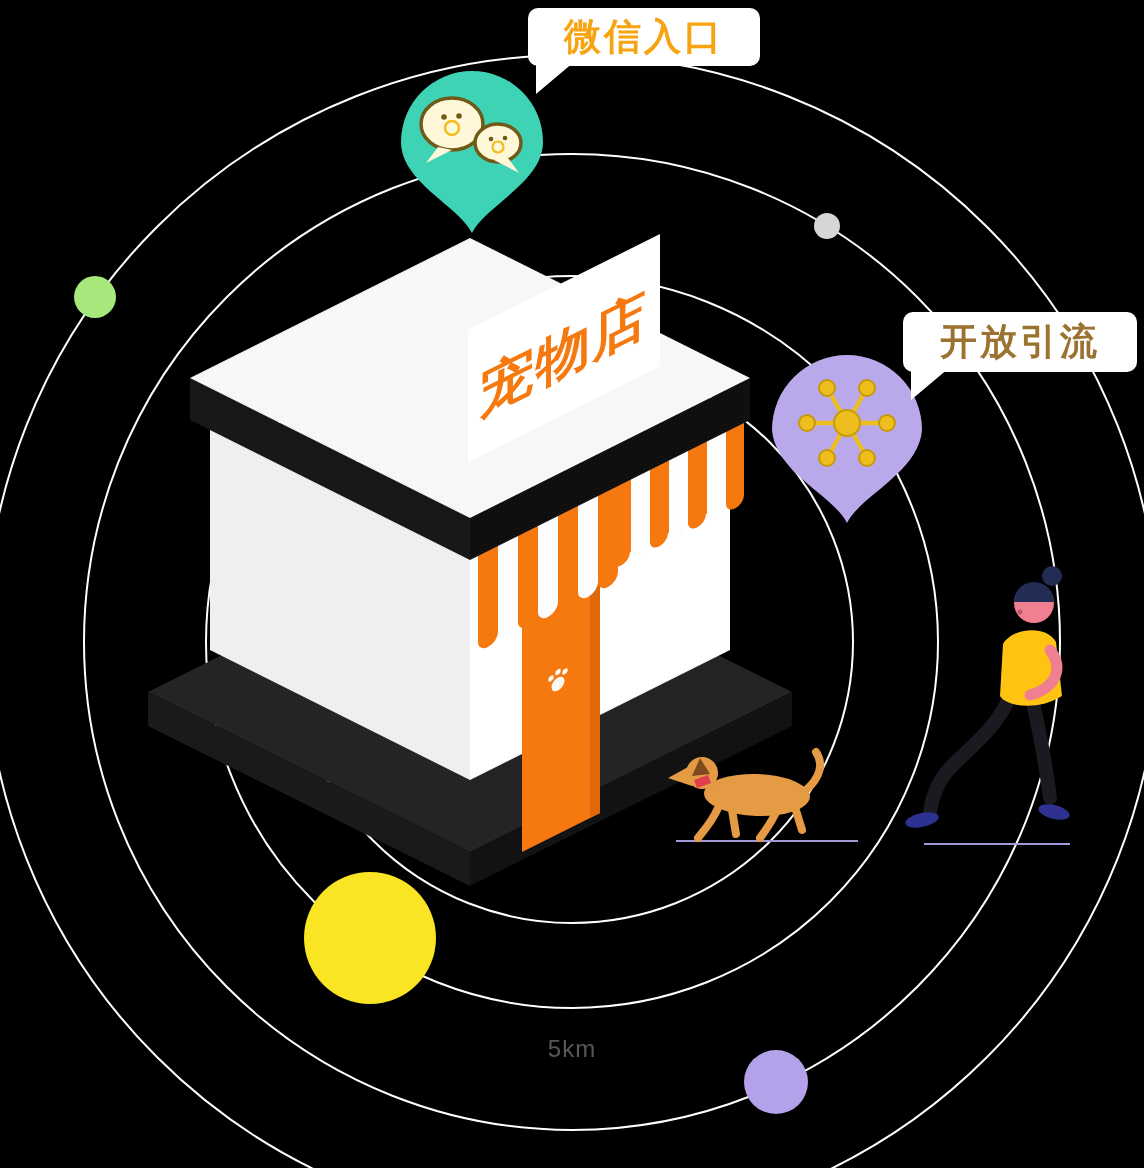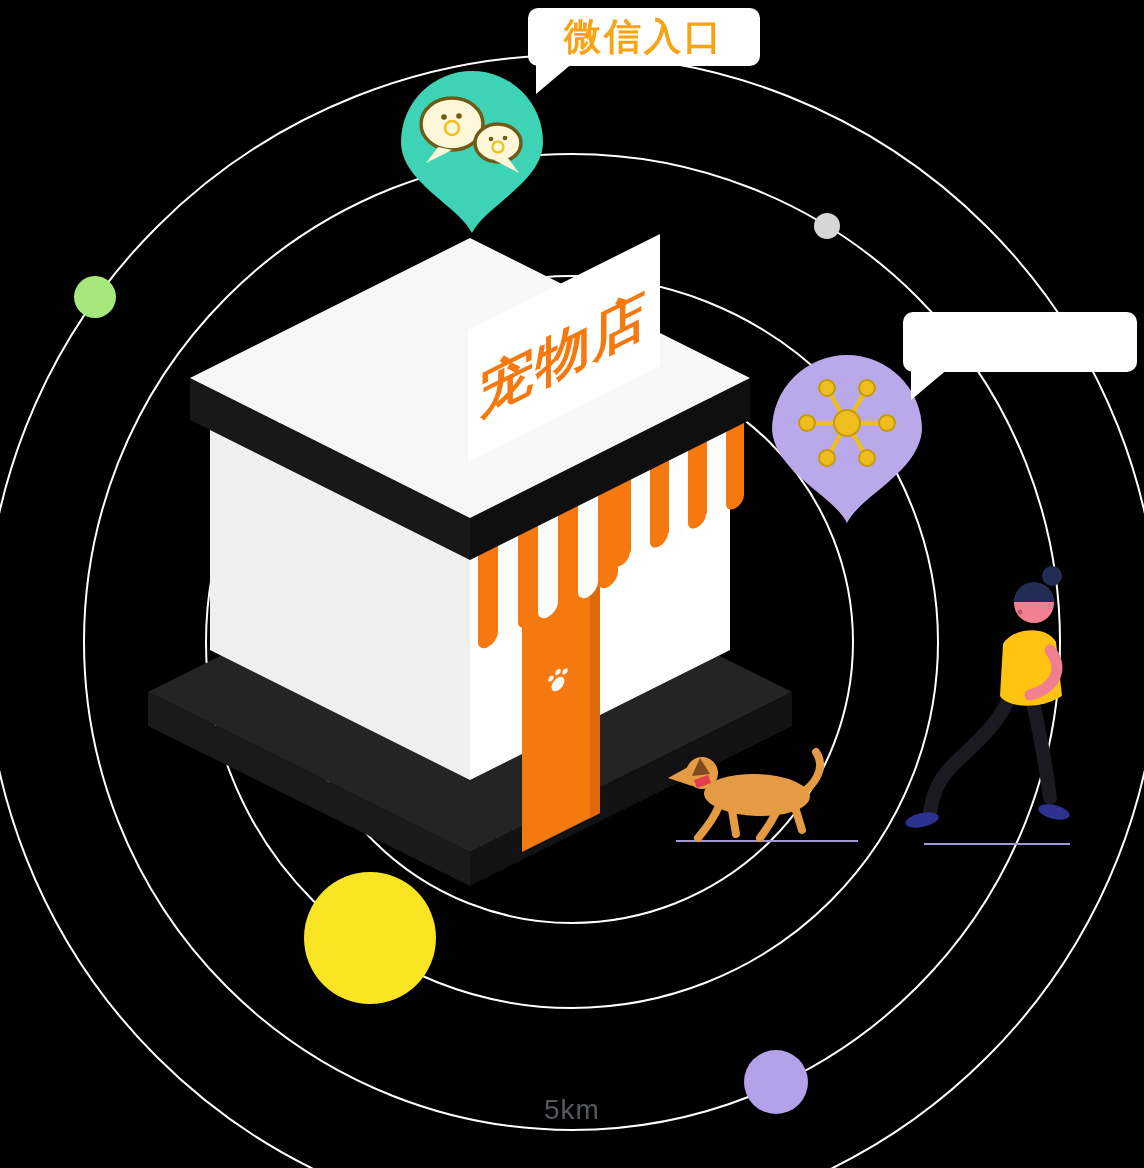--- a/index.html
+++ b/index.html
@@ -29,22 +29,22 @@
     font-size:37px;font-weight:700;letter-spacing:3px;text-align:center;
   }
   .bubble-1{left:528px;top:8px;width:232px;height:58px;color:#f7a312;}
   .bubble-2{left:903px;top:312px;width:234px;height:60px;color:#9b7230;}
   .tail{
     position:absolute;left:8px;bottom:-28px;width:38px;height:32px;background:#fff;
     clip-path:polygon(0 0,100% 0,0 100%);
   }
   
   .distance{
-    position:absolute;z-index:6;left:500px;top:1094px;width:144px;
-    text-align:center;color:#55585c;font-size:28px;letter-spacing:1px;
+    position:absolute;z-index:6;left:500px;top:1035px;width:144px;
+    text-align:center;color:#55585c;font-size:24px;letter-spacing:1px;
   }
 </style>
 </head>
 <body>
 
 <div class="stage">
 
   <div class="orbit o1"></div>
   <div class="orbit o2"></div>
   <div class="orbit o3"></div>
@@ -193,18 +193,19 @@
       <circle cx="1052" cy="576" r="10" fill="#232c55"></circle>
       <circle cx="1020" cy="612" r="2.5" fill="#c2566b"></circle>
     </g>
   </svg>
 
   <div class="bubble bubble-1">
     <span>微信入口</span>
     <i class="tail"></i>
   </div>
   <div class="bubble bubble-2">
+    <span>开放引流</span>
     <i class="tail"></i>
   </div>
 
   <div class="distance">5km</div>
 
 </div>
 
 </body></html>

